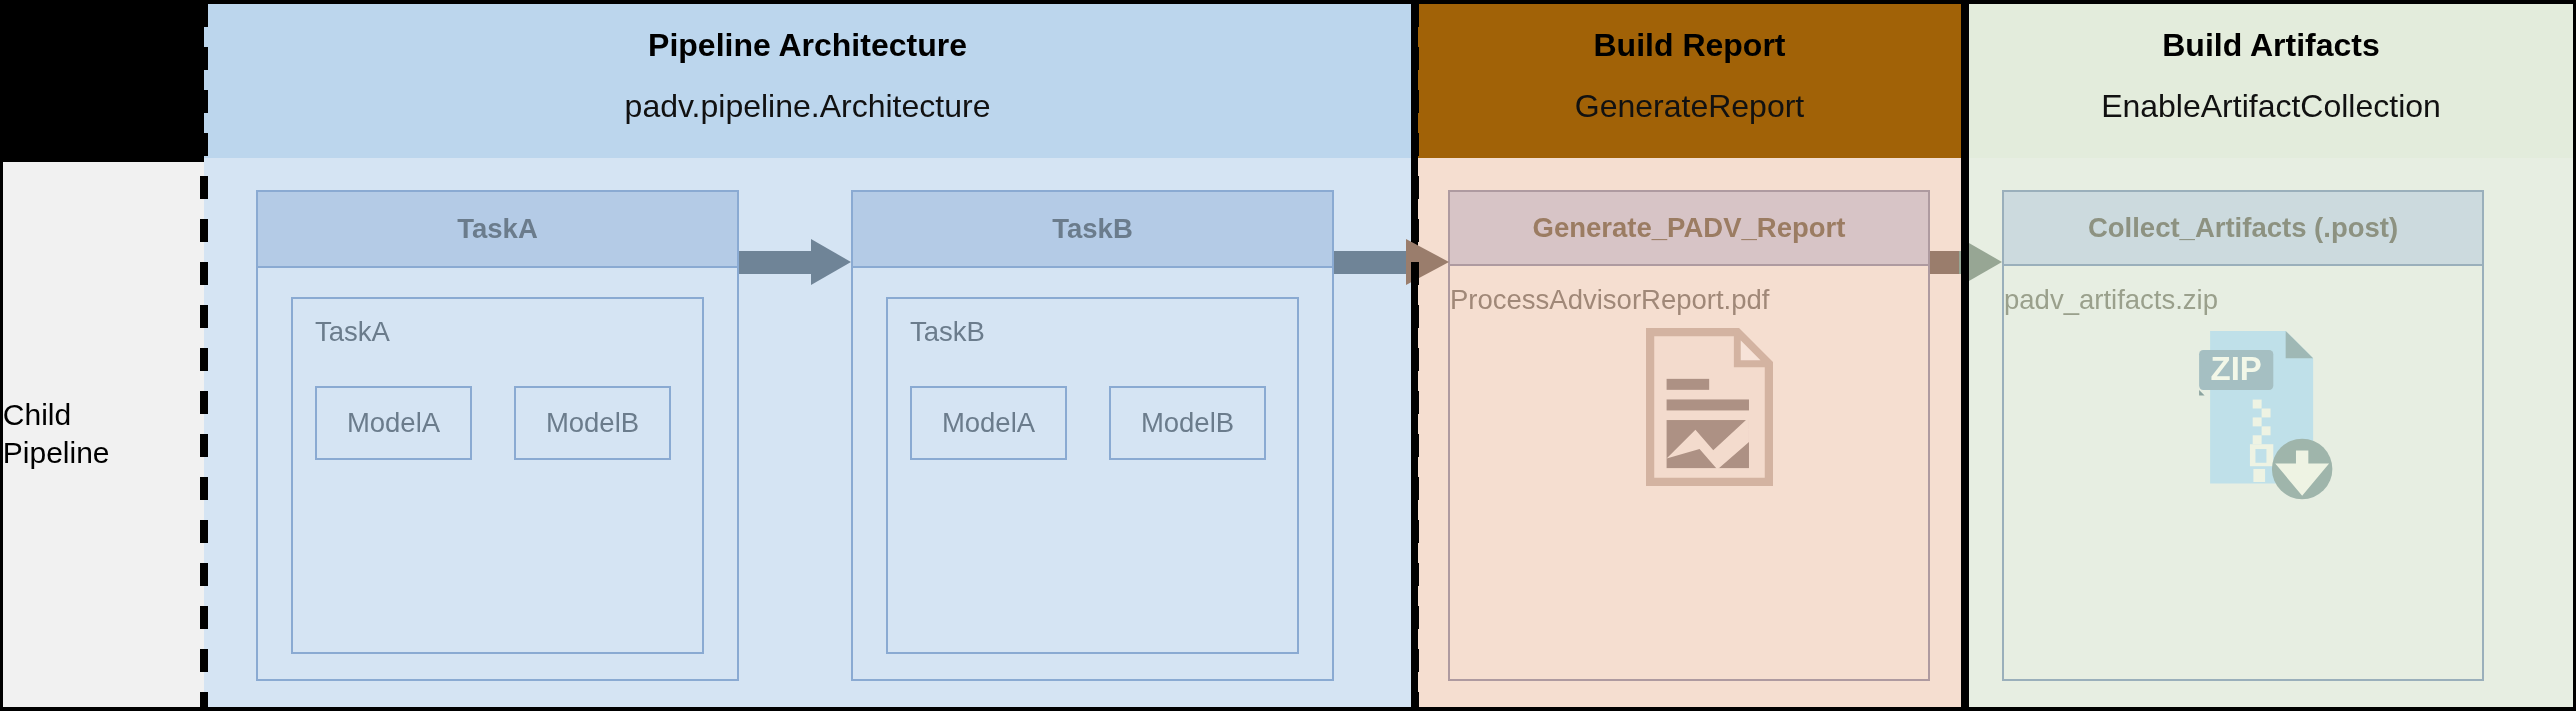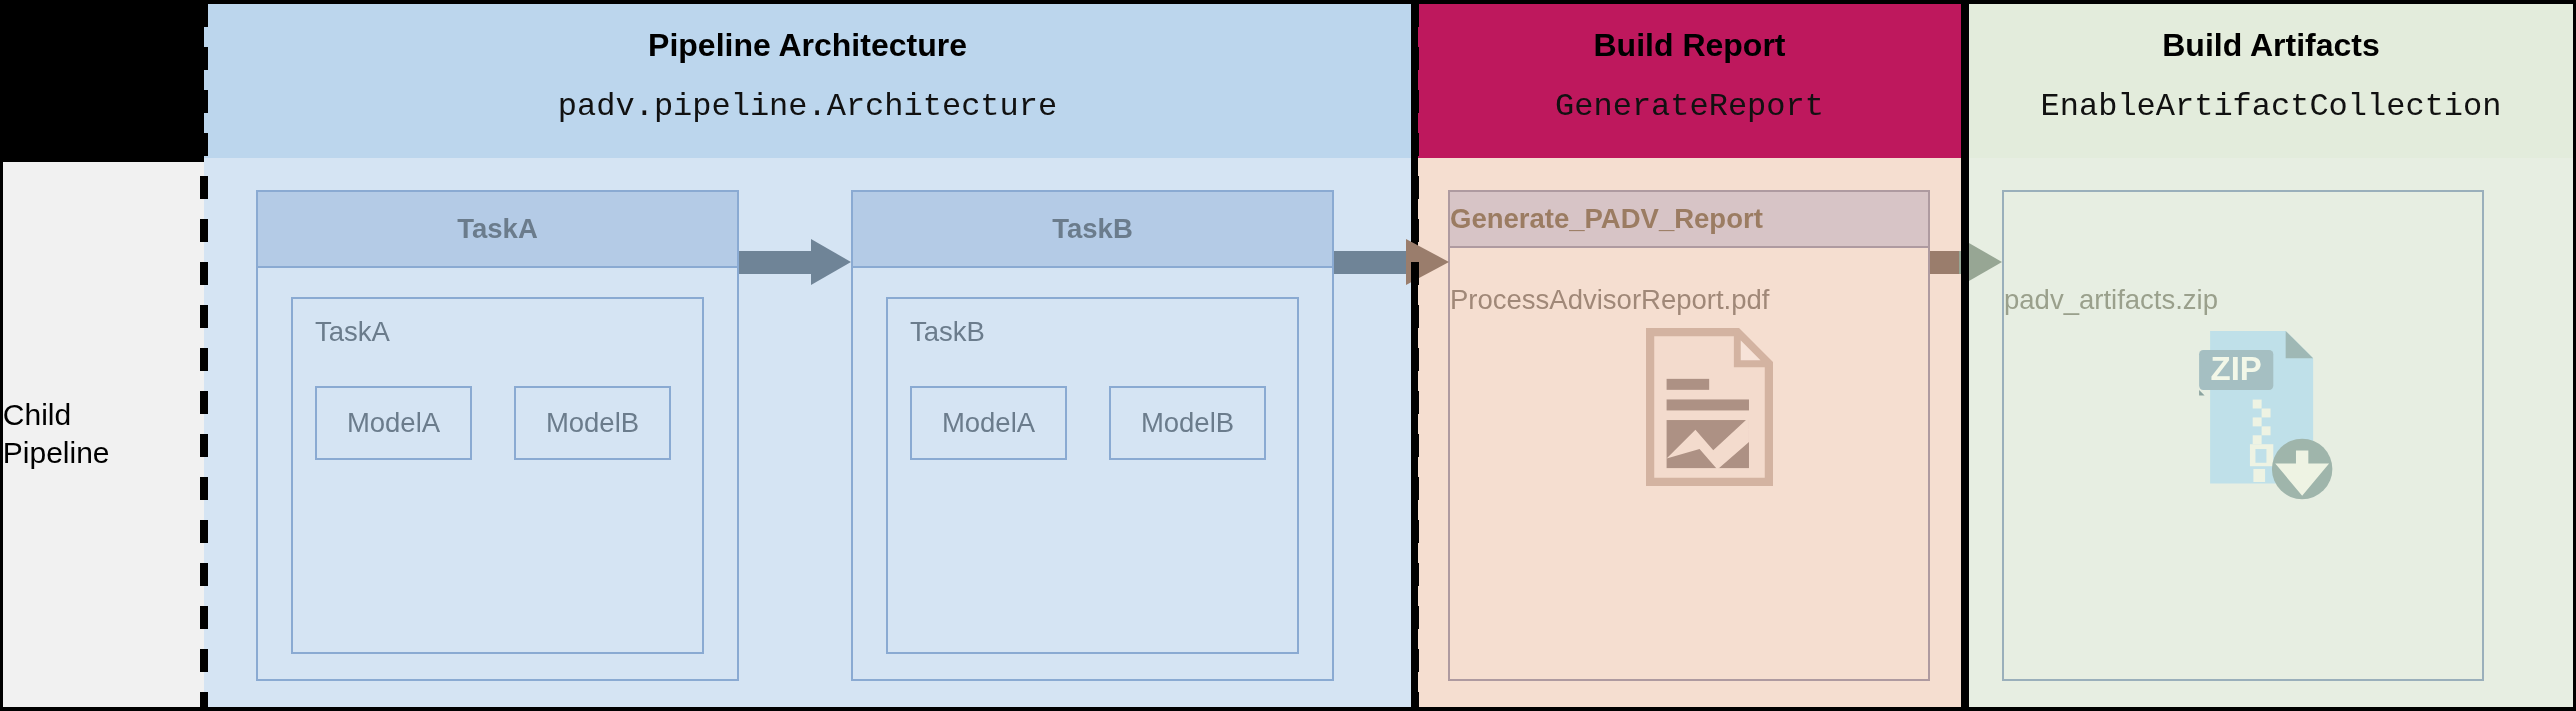--- a/index.html
+++ b/index.html
@@ -20,21 +20,21 @@
   .band .band-rule{position:absolute;left:0;right:0;top:154px;height:4.8px;}
 
   
   #band-arch{left:204px;width:1207px;}
   #band-arch .band-head{background:#bcd6ed;}
   #band-arch .band-body{background:#d5e4f3;}
   #band-arch .band-rule{background:#7d94a6;}
 
   
   #band-report{left:1418px;width:543px;}
-  #band-report .band-head{background:#be185d;}
+  #band-report .band-head{background:#a16207;}
   #band-report .band-body{background:#f5ded0;}
   #band-report .band-rule{background:#a98675;}
 
   
   #band-artifacts{left:1969px;width:604px;}
   #band-artifacts .band-head{background:#e3ecdc;}
   #band-artifacts .band-body{background:#e7eee2;}
   #band-artifacts .band-rule{background:#96a691;}
 
   
@@ -51,21 +51,21 @@
 
   
   .hdr-title{
     position:absolute;left:0;right:0;top:23.4px;
     text-align:center;font-weight:bold;font-size:32px;color:#000;
     font-family:"Liberation Sans",sans-serif;
   }
   .hdr-sub{
     position:absolute;left:0;right:0;top:84px;
     text-align:center;font-size:32px;color:#111;
-    font-family:Liberation Mono, monospace;
+    font-family:Liberation Sans, sans-serif;
   }
 
   
   .sep{position:absolute;top:4.1px;bottom:5.5px;width:7.6px;background:transparent;}
   .sep .line{
     position:absolute;left:0;top:0;bottom:0;width:7.6px;
   }
   .sep.dashed .line{
     background-image:linear-gradient(to bottom,#000 0 23.4px,transparent 23.4px 43px);
     background-size:7.6px 43px;
@@ -122,23 +122,23 @@
 
   #card-taskA{left:256px;width:483px;}
   #card-taskB{left:851px;width:483px;}
 
   
   .proc-card{
     position:absolute;top:190px;height:491px;
     box-sizing:border-box;
   }
   .proc-head{
-    position:absolute;left:0;right:0;top:0;height:56px;
-    box-sizing:border-box;
-    display:flex;align-items:center;justify-content:flex-start;
+    position:absolute;left:0;right:0;top:0;height:74px;
+    box-sizing:border-box;
+    display:flex;align-items:center;justify-content:center;
   }
   .proc-head span{font-size:27.5px;font-weight:bold;font-family:"Liberation Sans",sans-serif;}
   .proc-file{
     position:absolute;left:0;right:0;top:92px;text-align:left;
     font-size:27.5px;font-family:"Liberation Sans",sans-serif;
   }
   .proc-icon{
     position:absolute;left:0;right:0;top:136px;bottom:9.6px;
     display:flex;align-items:flex-start;justify-content:center;padding-left:40px;
   }
@@ -261,20 +261,23 @@
         <path d="M133 6 L179 52 H133 Z" fill="#f7e3d8" stroke="#d3b3a1" stroke-width="10"></path>
         <rect x="30" y="74" width="62" height="16" fill="#ad9184"></rect>
         <rect x="30" y="104" width="120" height="16" fill="#ad9184"></rect>
         <rect x="30" y="134" width="120" height="70" fill="#ad9184"></rect>
         <path d="M30 190 L72 148 L98 178 L150 130 L150 166 L104 206 L78 176 Z" fill="#f3dbcd"></path>
       </svg>
     </div>
   </div>
 
   <div class="proc-card" id="card-artifacts">
+    <div class="proc-head">
+      <span>Collect_Artifacts (.post)</span>
+    </div>
     <div class="proc-file">padv_artifacts.zip</div>
     <div class="proc-icon">
       <svg class="zip-icon" viewBox="0 0 230 250">
         <path d="M38 4 H148 L188 44 V226 H38 Z" fill="#bfe0e9"></path>
         <path d="M148 4 L188 44 H148 Z" fill="#9fb8b5"></path>
         <path d="M22 34 L22 90 L30 98 L22 98 Z" fill="#8ba39f"></path>
         <rect x="22" y="32" width="108" height="58" rx="6" fill="#a5bfc2"></rect>
         <text x="76" y="76" font-family="Liberation Sans, sans-serif" font-size="48" font-weight="bold" fill="#f2f7e8" text-anchor="middle">ZIP</text>
         <g fill="#eef3e3">
           <rect x="100" y="104" width="13" height="13"></rect>

